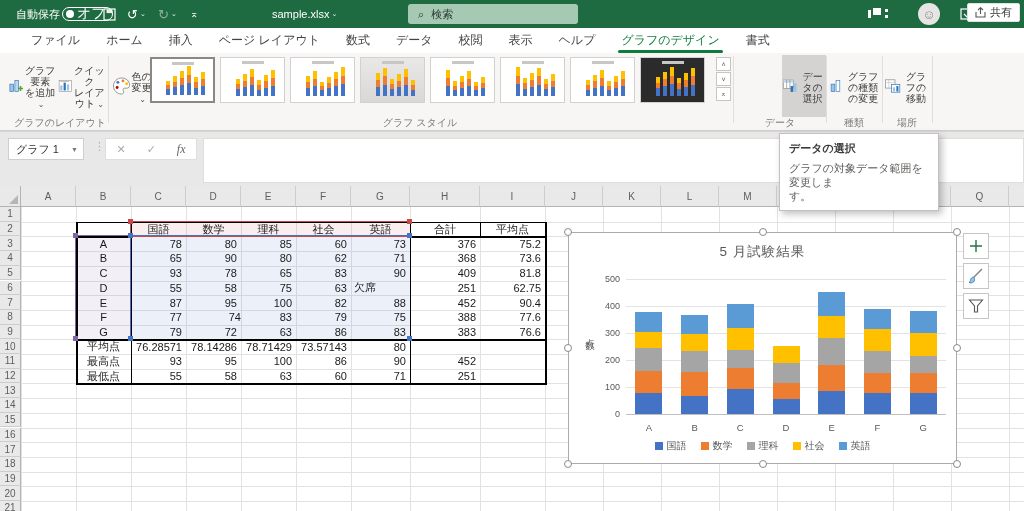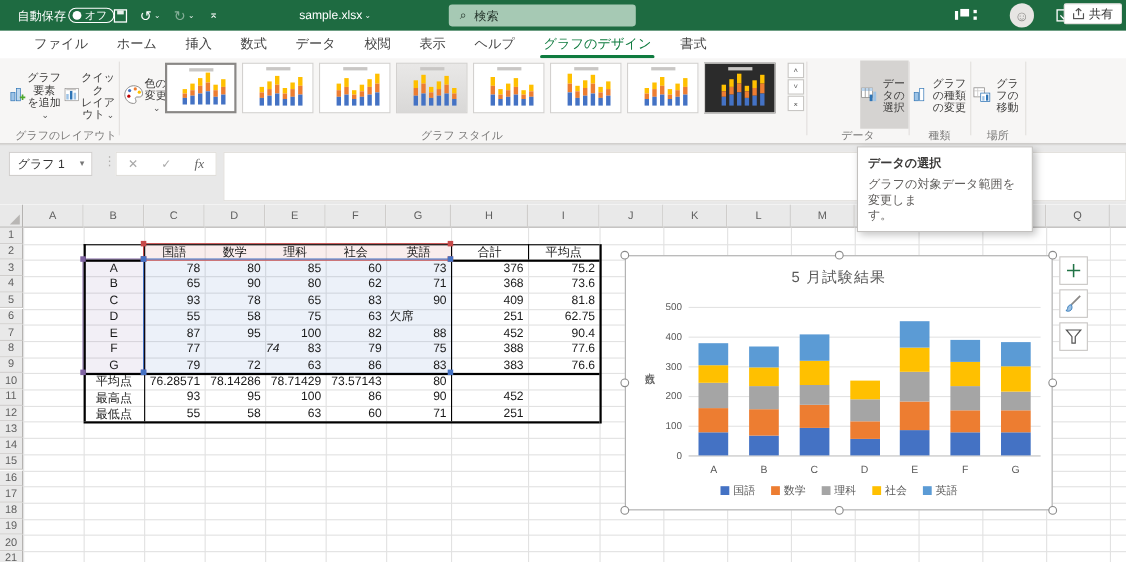--- a/index.html
+++ b/index.html
@@ -90,21 +90,21 @@
 </head>
 <body>
 
 <div id="app">
 
   <div class="titlebar">
     <div class="tb-item" style="left:16px;">自動保存</div>
     <div class="tb-item" style="left:62px;">
       <span class="autosave-pill">
           <span class="autosave-dot"></span>
-          <span style="font-size:10px;">オフ</span>
+          <span style="font-size:14px;">オフ</span>
         </span>
     </div>
     <div class="tb-item" style="left:103px;">
       <svg width="13" height="13" viewBox="0 0 13 13">
           <rect x="1" y="1" width="11" height="11" fill="none" stroke="#fff" stroke-width="1.2"></rect>
           <rect x="3.5" y="1.5" width="6" height="3.6" fill="#fff" opacity=".9"></rect>
         </svg>
     </div>
     <div class="tb-item" style="left:127px;">
         <span class="qat-glyph">↺</span>
@@ -140,20 +140,21 @@
           <path d="M4 6 l3 3 3-3" fill="none" stroke="#fff" stroke-width="1.2"></path>
         </svg>
     </div>
     <div class="win-glyph" style="left:1004px;">—</div>
   </div>
 
   <div class="tabrow" id="tabrow">
       <div class="tab">ファイル</div>
       <div class="tab">ホーム</div>
       <div class="tab">挿入</div>
+      <div class="tab">ページ レイアウト</div>
       <div class="tab">数式</div>
       <div class="tab">データ</div>
       <div class="tab">校閲</div>
       <div class="tab">表示</div>
       <div class="tab">ヘルプ</div>
       <div class="tab active">グラフのデザイン</div>
       <div class="tab">書式</div>
     </div>
   <button class="share-btn">
     <svg width="11" height="11" viewBox="0 0 11 11">
@@ -648,21 +649,21 @@
       <div class="cell ctr" style="left: 76px; width: 55px; top: 109.2px; height: 14.7px;">E</div>
       <div class="cell num" style="left: 131px; width: 55px; top: 109.2px; height: 14.7px;">87</div>
       <div class="cell num" style="left: 186px; width: 55px; top: 109.2px; height: 14.7px;">95</div>
       <div class="cell num" style="left: 241px; width: 55px; top: 109.2px; height: 14.7px;">100</div>
       <div class="cell num" style="left: 296px; width: 55px; top: 109.2px; height: 14.7px;">82</div>
       <div class="cell num" style="left: 351px; width: 59px; top: 109.2px; height: 14.7px;">88</div>
       <div class="cell num" style="left: 410px; width: 70px; top: 109.2px; height: 14.7px;">452</div>
       <div class="cell num" style="left: 480px; width: 65px; top: 109.2px; height: 14.7px;">90.4</div>
       <div class="cell ctr" style="left: 76px; width: 55px; top: 123.9px; height: 14.7px;">F</div>
       <div class="cell num" style="left: 131px; width: 55px; top: 123.9px; height: 14.7px;">77</div>
-      <div class="cell num" style="left: 203px; width: 55px; top: 123.9px; height: 14.7px; font-style: italic;">74</div>
+      <div class="cell num" style="left: 190px; width: 55px; top: 123.9px; height: 14.7px;">74</div>
       <div class="cell num" style="left: 241px; width: 55px; top: 123.9px; height: 14.7px;">83</div>
       <div class="cell num" style="left: 296px; width: 55px; top: 123.9px; height: 14.7px;">79</div>
       <div class="cell num" style="left: 351px; width: 59px; top: 123.9px; height: 14.7px;">75</div>
       <div class="cell num" style="left: 410px; width: 70px; top: 123.9px; height: 14.7px;">388</div>
       <div class="cell num" style="left: 480px; width: 65px; top: 123.9px; height: 14.7px;">77.6</div>
       <div class="cell ctr" style="left: 76px; width: 55px; top: 138.6px; height: 14.7px;">G</div>
       <div class="cell num" style="left: 131px; width: 55px; top: 138.6px; height: 14.7px;">79</div>
       <div class="cell num" style="left: 186px; width: 55px; top: 138.6px; height: 14.7px;">72</div>
       <div class="cell num" style="left: 241px; width: 55px; top: 138.6px; height: 14.7px;">63</div>
       <div class="cell num" style="left: 296px; width: 55px; top: 138.6px; height: 14.7px;">86</div>

